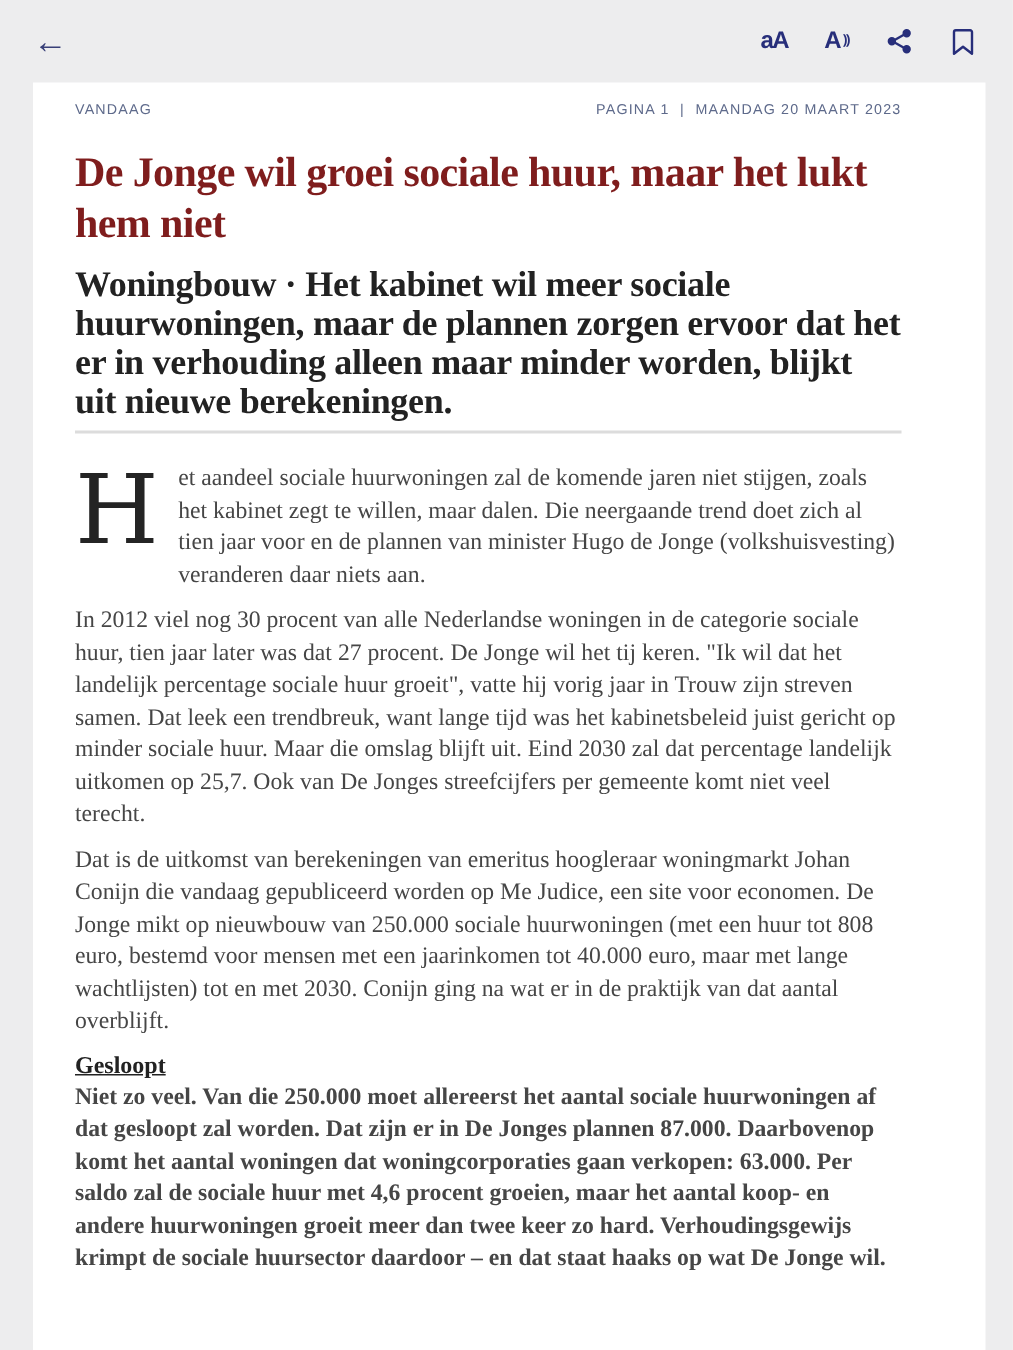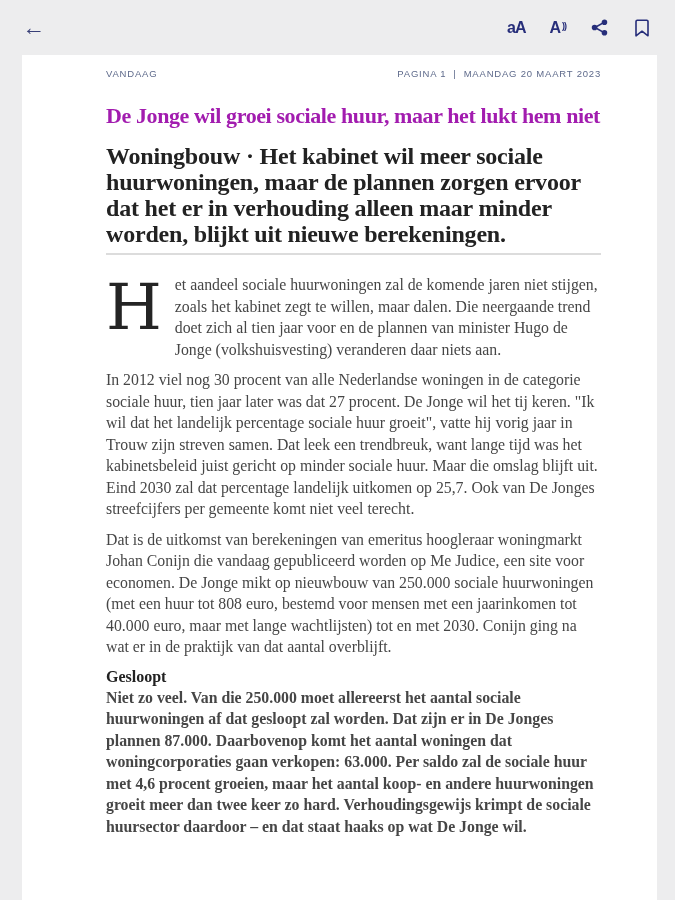--- a/index.html
+++ b/index.html
@@ -42,35 +42,35 @@
     font-size: 9px; font-weight: 700; letter-spacing: -1px;
     margin-left: 1px; transform: translateY(-2px);
   }
   .tb-svg { display: block; }
 
   
   .card {
     position: absolute;
     left: 22px; right: 18px; top: 55px; bottom: 0;
     background: #ffffff;
-    padding: 13px 56px 0 84px;
+    padding: 13px 56px 0 28px;
   }
   .meta-row {
     display: flex; justify-content: space-between; align-items: baseline;
     font-family: "Liberation Sans", sans-serif;
     font-size: 9.5px; letter-spacing: 0.8px;
     color: #5e6a8b;
   }
   .meta-right { display: flex; gap: 7px; align-items: center; }
 
   h1.title {
     margin-top: 20px;
-    font-size: 22px; line-height: 34px;
+    font-size: 28px; line-height: 34px;
     font-weight: 700; letter-spacing: -0.4px;
-    color: #a21caf;
+    color: #7f1d1d;
     font-family: "Liberation Serif", serif;
   }
   p.intro {
     margin-top: 10px;
     font-size: 24px; line-height: 26px;
     font-weight: 700; letter-spacing: -0.2px;
     color: #222222;
   }
   .byline {
     margin-top: 13px;
@@ -91,20 +91,21 @@
     float: left;
     font-size: 64px; line-height: 62px;
     padding: 2px 13px 8px 0;
     color: #242424;
     font-family: "DejaVu Serif", serif;
   }
   h2.subhead {
     font-size: 16px; line-height: 20px;
     font-weight: 700; color: #222222;
     margin-top: 6px;
+    text-decoration: underline;
   }
   .body-text p.final { margin-bottom: 0; font-weight: bold; }
 </style>
 </head>
 <body>
 
 <div class="page">
 
   <div class="toolbar">
     <button class="tb-btn back-btn">

